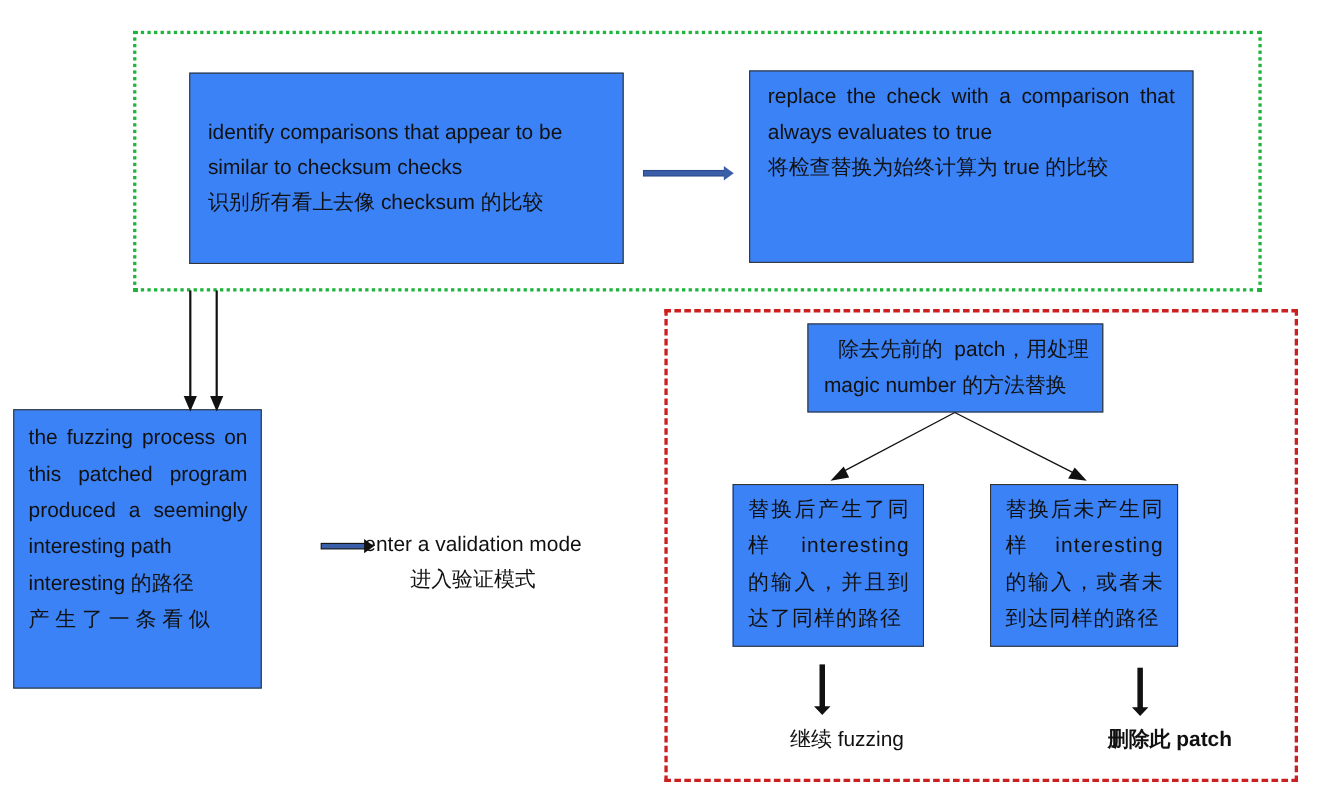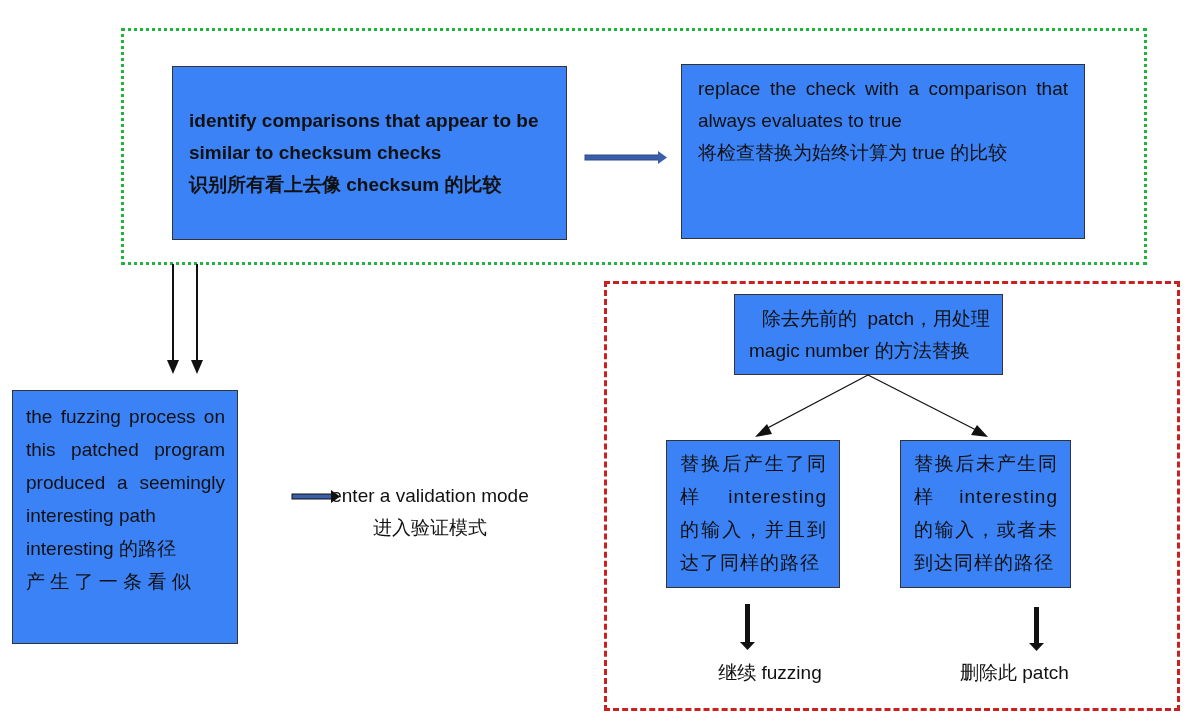--- a/index.html
+++ b/index.html
@@ -14,31 +14,31 @@
   .red { position:absolute; left:604px; top:281px; width:576px; height:430px;
          border:3px dashed #cc1f1f; box-sizing:border-box; }
   svg.overlay { position:absolute; left:0; top:0; }
 </style>
 </head>
 <body>
 
 <div class="green"></div>
 <div class="red"></div>
 
-<div class="box" style="left:172px; top:66px; width:395px; height:174px; padding:38px 16px 0 16px;font-weight:bold;">
+<div class="box" style="left:172px; top:66px; width:395px; height:174px; padding:38px 16px 0 16px;">
   <div class="txt">identify comparisons that appear to be similar to checksum checks</div>
   <div class="txt">识别所有看上去像 checksum 的比较</div>
 </div>
 
 <div class="box" style="left:681px; top:64px; width:404px; height:175px; padding:8px 16px 0 16px;">
   <div class="txt just">replace the check with a comparison that always evaluates to true</div>
   <div class="txt">将检查替换为始终计算为 true 的比较</div>
 </div>
 
-<div class="box" style="left:12px; top:390px; width:226px; height:254px; padding:9px 12px 0 13px;">
+<div class="box" style="left:12px; top:372px; width:226px; height:254px; padding:9px 12px 0 13px;">
   <div class="txt just" style="line-height:33px;">the fuzzing process on this patched program produced a seemingly interesting path</div>
   <div class="txt" style="line-height:33px;">interesting 的路径</div>
   <div class="txt" style="line-height:33px;white-space:pre;">产 生 了 一 条 看 似</div>
 </div>
 
 <div class="abs" style="left:300px; top:480px; width:260px; text-align:center;">
   <div class="txt">enter a validation mode</div>
   <div class="txt">进入验证模式</div>
 </div>
 
@@ -49,21 +49,21 @@
 
 <div class="box" style="left:666px; top:440px; width:174px; height:148px; padding:6px 12px 0 13px;">
   <div class="txt just" style="line-height:33px; letter-spacing:1px;">替换后产生了同样 interesting 的输入，并且到达了同样的路径</div>
 </div>
 
 <div class="box" style="left:900px; top:440px; width:171px; height:148px; padding:6px 12px 0 13px;">
   <div class="txt just" style="line-height:33px; letter-spacing:1px;">替换后未产生同样 interesting 的输入，或者未到达同样的路径</div>
 </div>
 
 <div class="abs txt" style="left:690px; top:657px; width:160px; text-align:center;">继续 fuzzing</div>
-<div class="abs txt" style="left:960px; top:657px; width:160px; text-align:left;">删除此 patch</div>
+<div class="abs txt" style="left:960px; top:657px; width:160px; text-align:right;font-weight:bold;">删除此 patch</div>
 
 <svg class="overlay" width="1200" height="728">
   <defs>
     <marker id="tri" markerWidth="10" markerHeight="10" refX="9" refY="5" orient="auto" markerUnits="userSpaceOnUse">
       <path d="M0,0 L10,5 L0,10 z" fill="#111"></path>
     </marker>
   </defs>
 
   <g>
     <rect x="585" y="155" width="74" height="5" fill="#3a5ea8" stroke="#2c4a8a" stroke-width="1"></rect>

